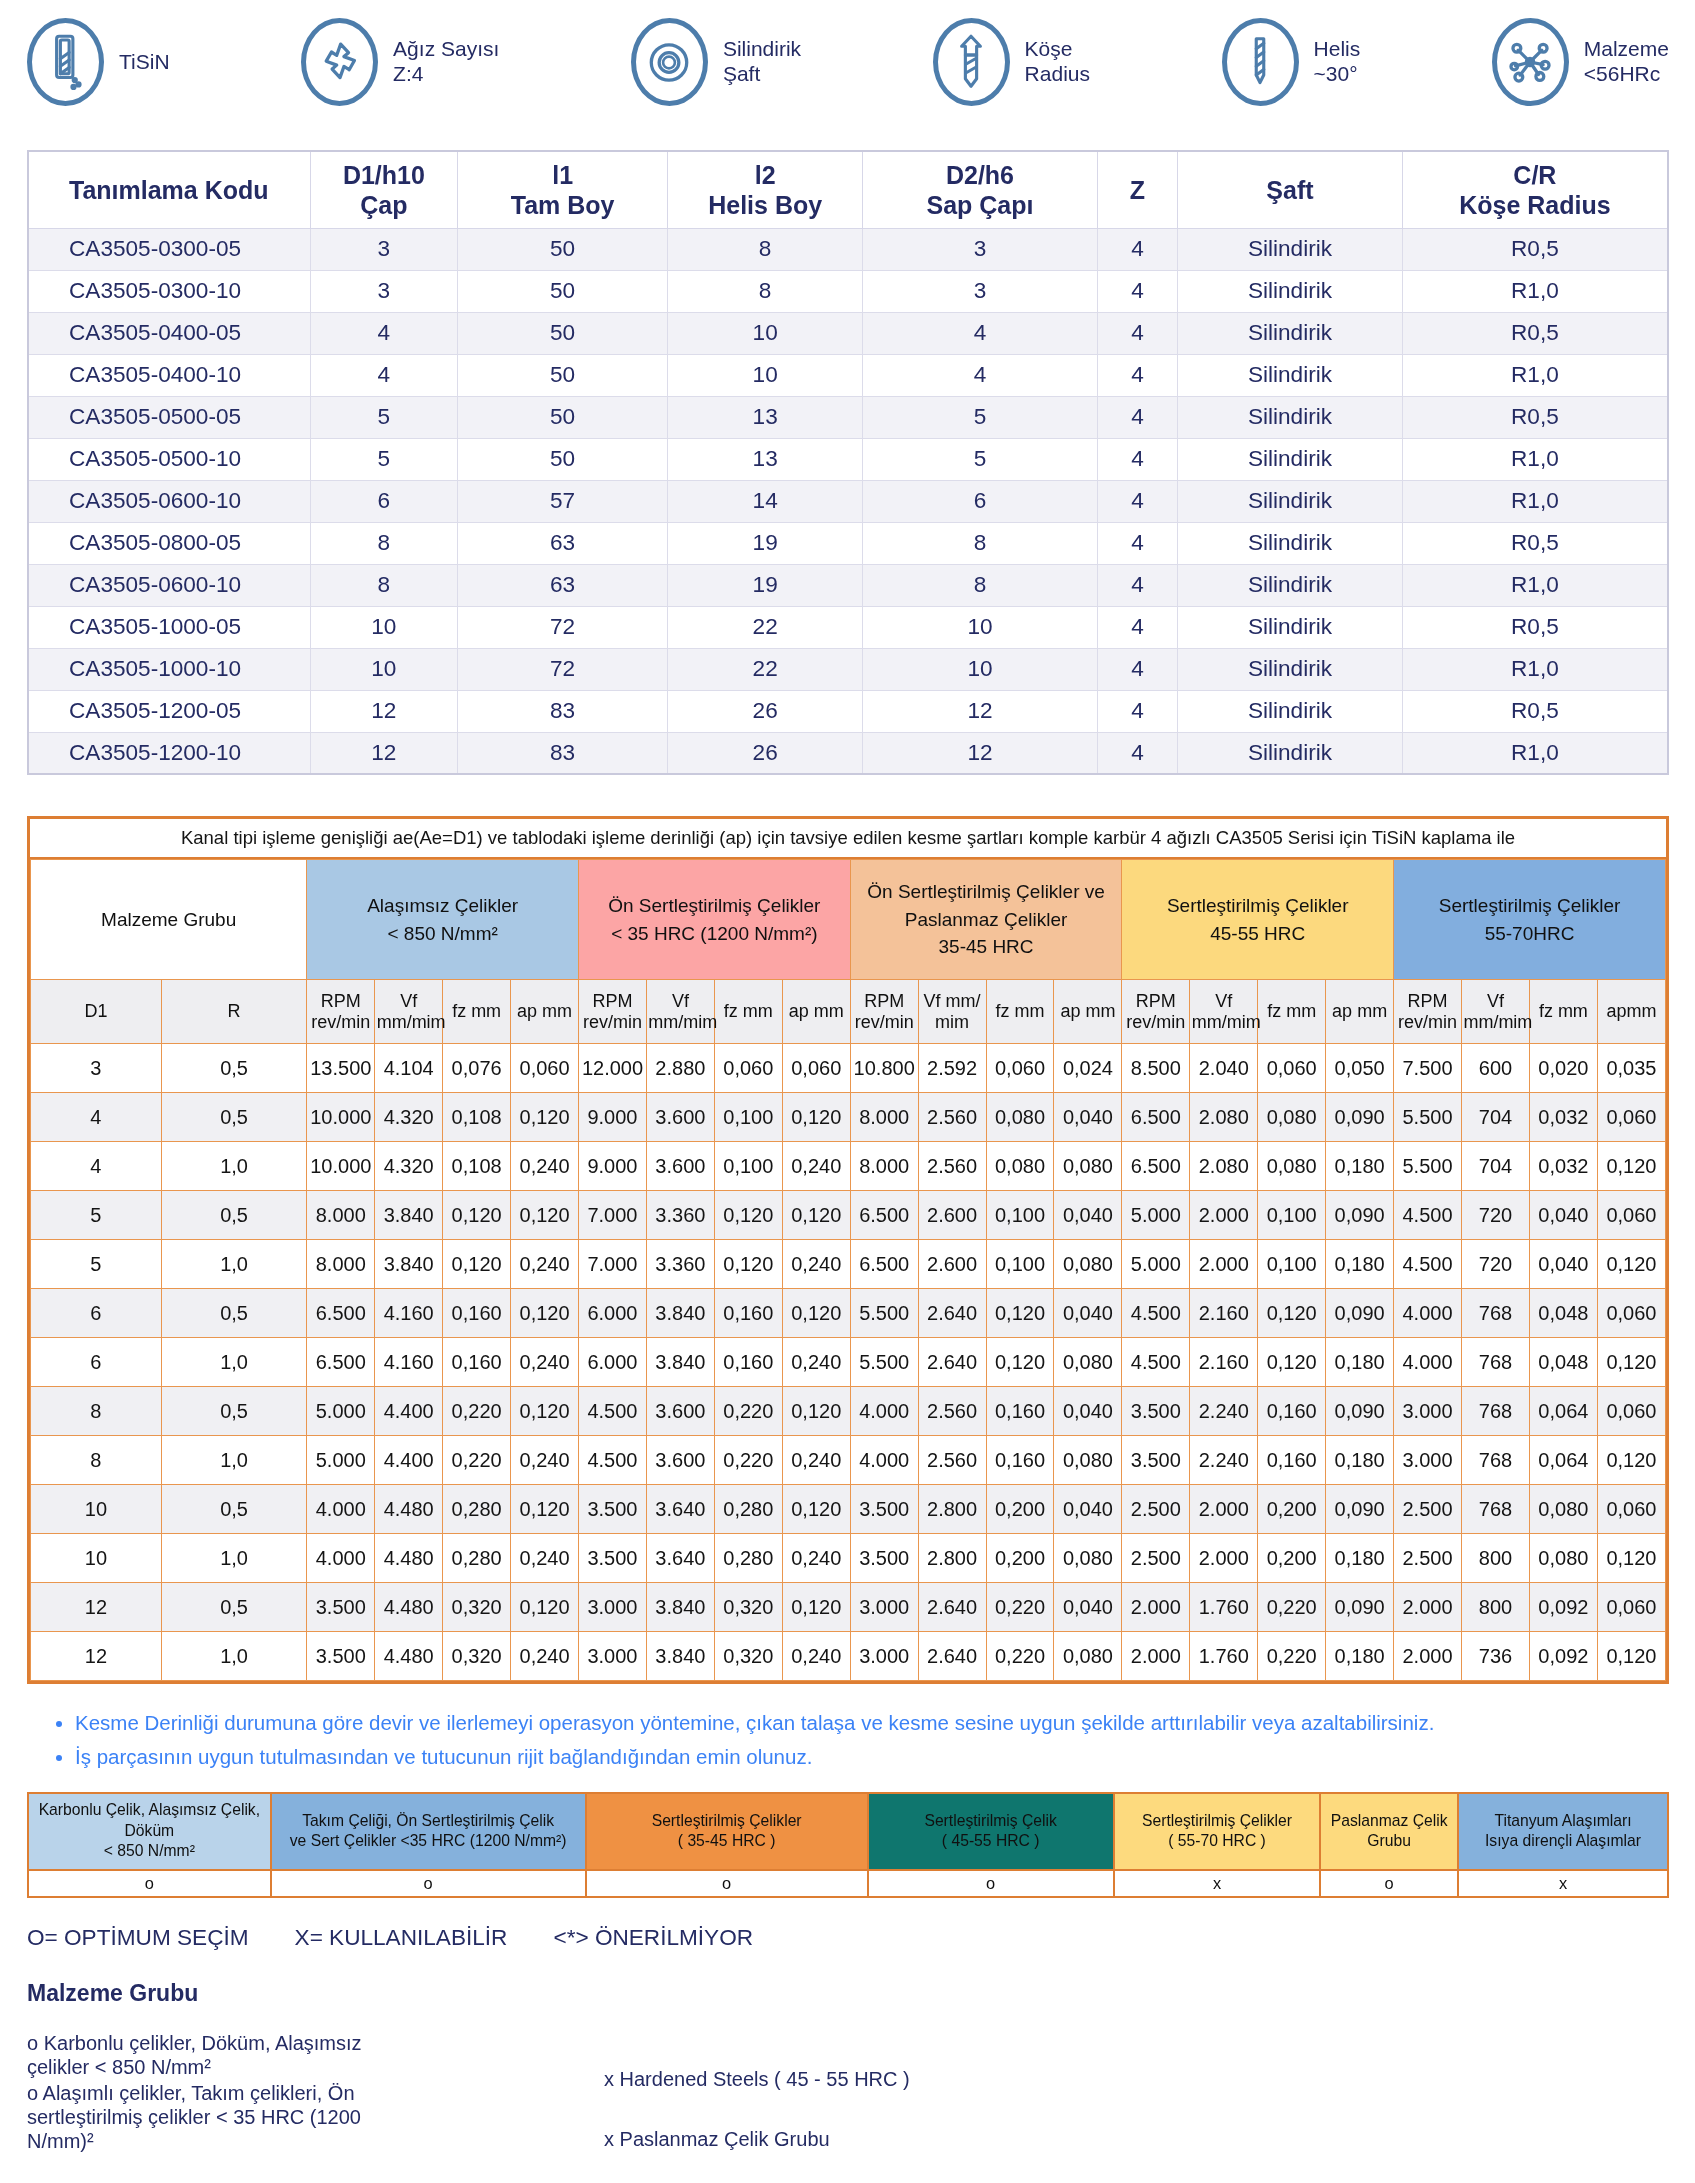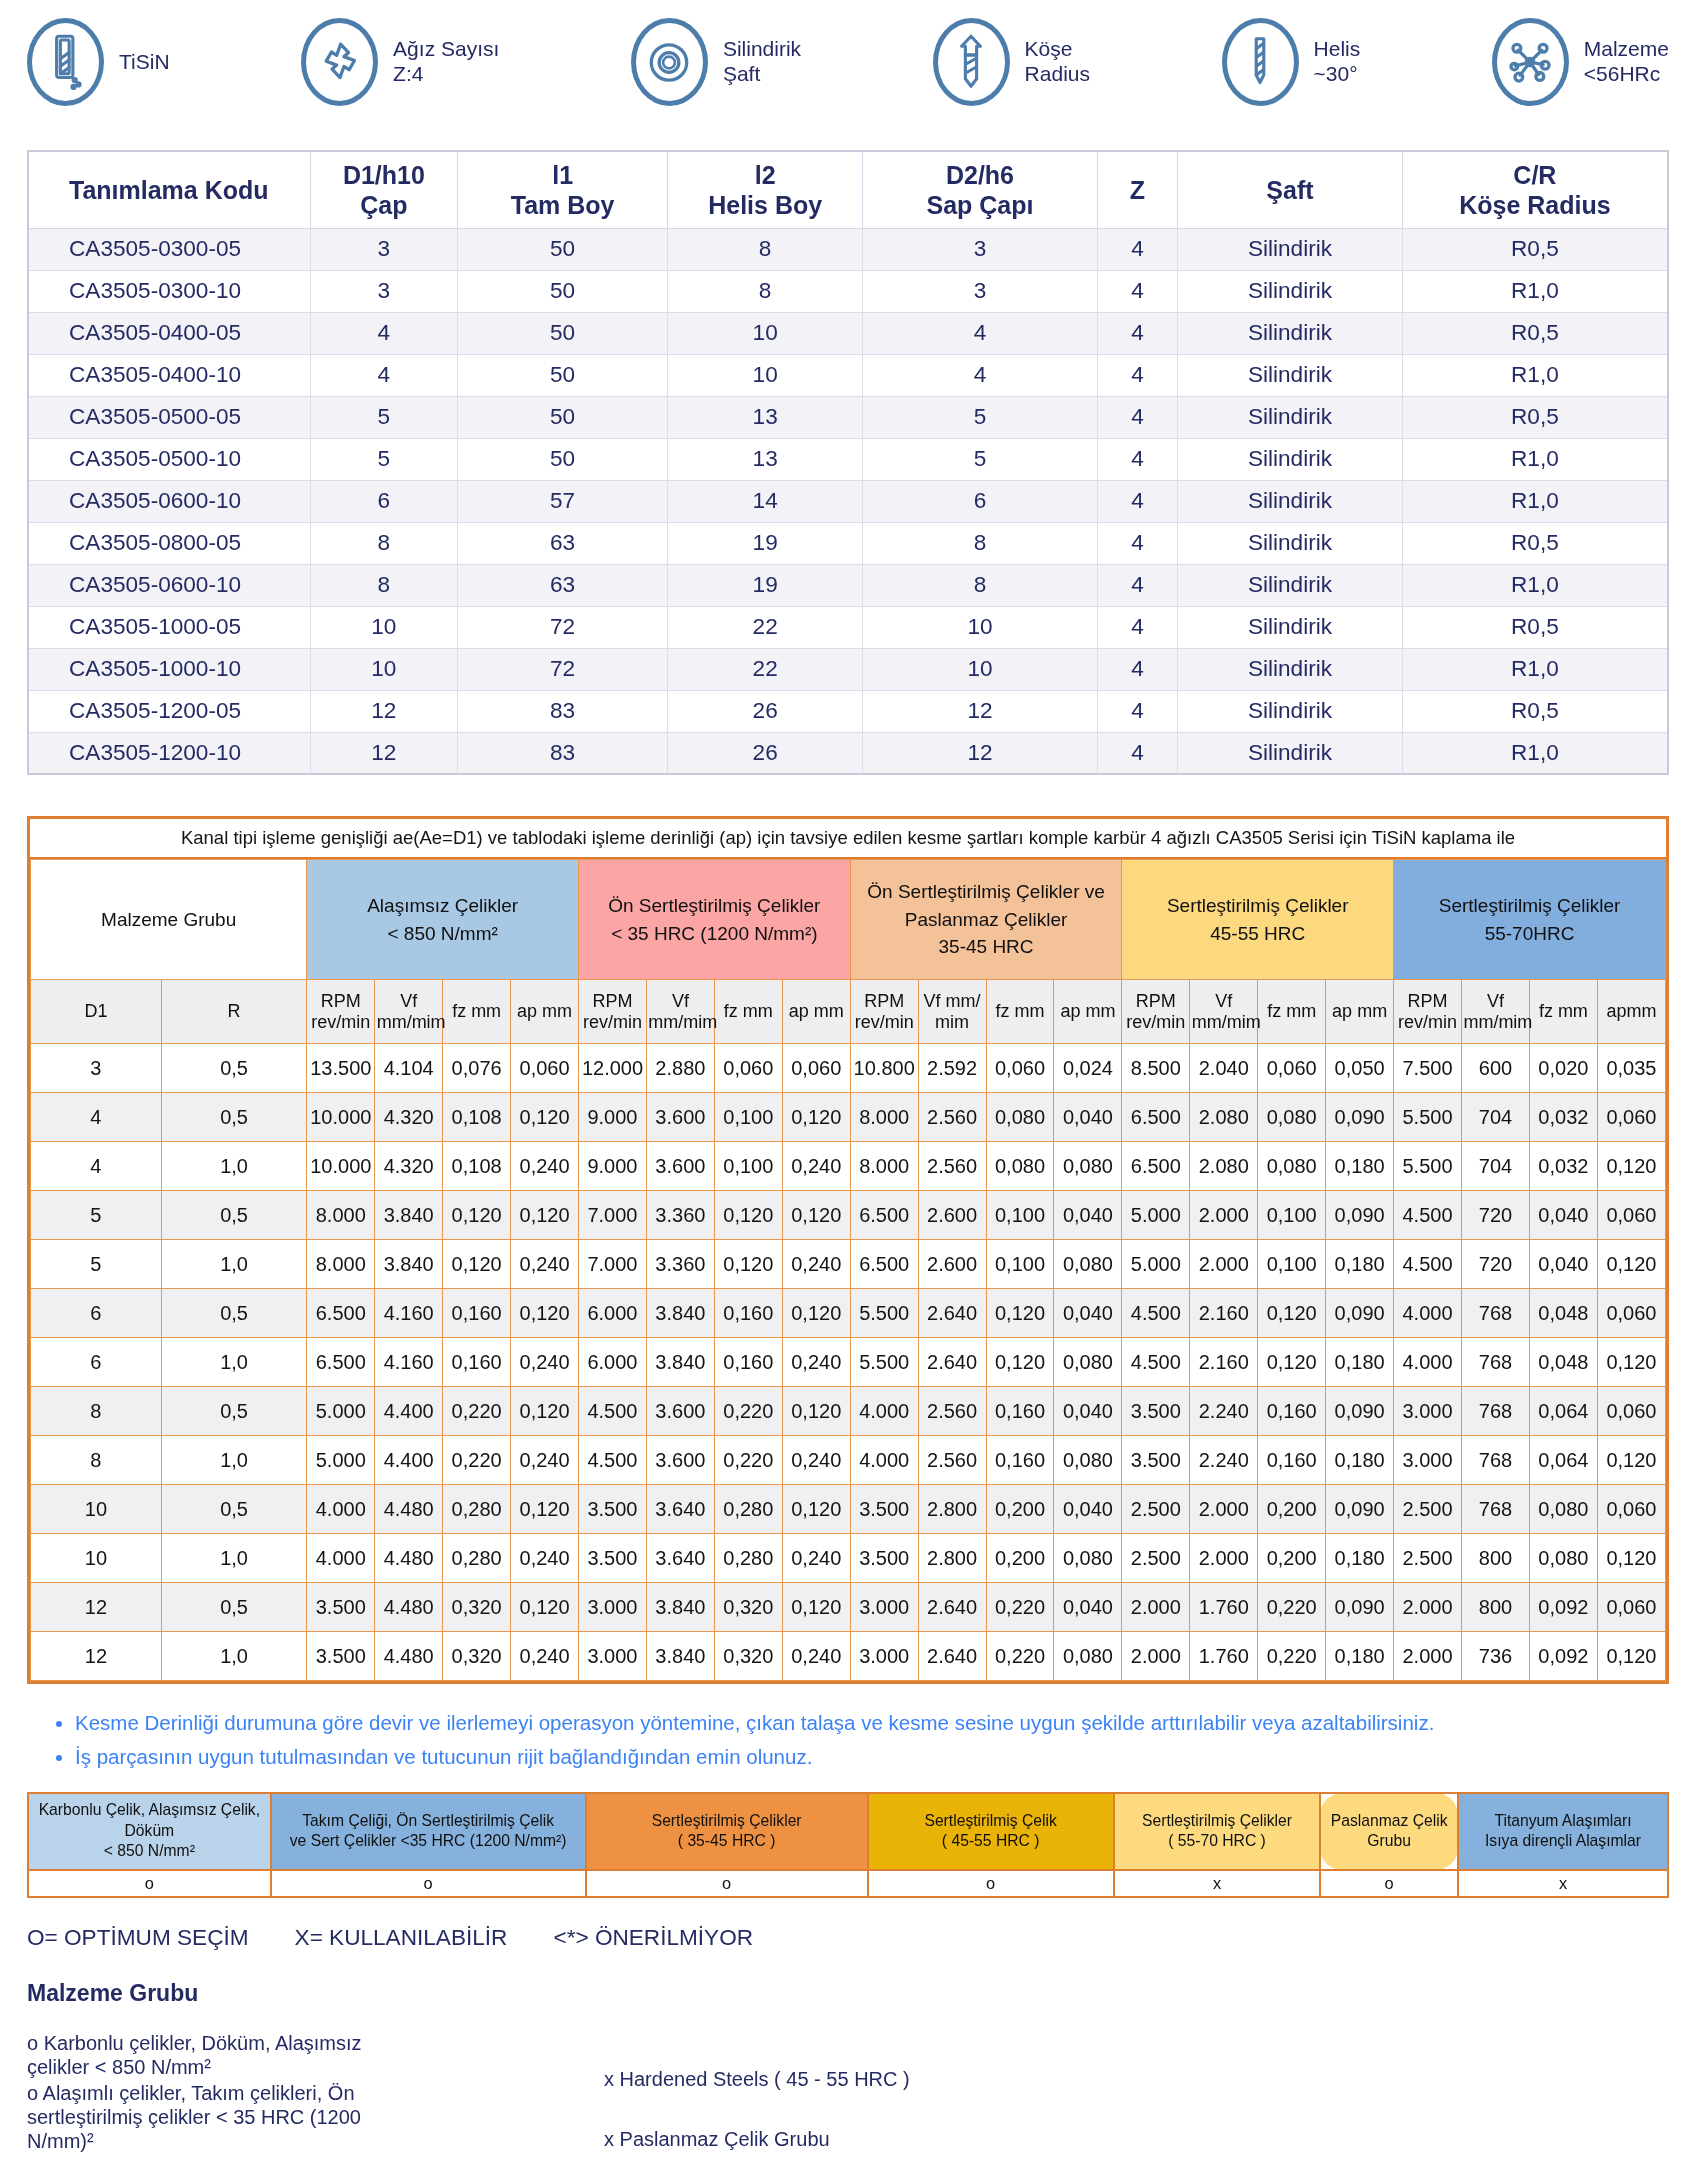--- a/index.html
+++ b/index.html
@@ -736,25 +736,25 @@
   <table class="legend">
     <thead>
       <tr>
           <th style="background: rgb(185, 211, 234); width: 14.8%;">Karbonlu Çelik, Alaşımsız Çelik,
 Döküm
 &lt; 850 N/mm²</th>
           <th style="background: rgb(133, 177, 220); width: 19.2%;">Takım Çeliği, Ön Sertleştirilmiş Çelik
 ve Sert Çelikler &lt;35 HRC (1200 N/mm²)</th>
           <th style="background: rgb(239, 145, 67); width: 17.2%;">Sertleştirilmiş Çelikler
 ( 35-45 HRC )</th>
-          <th style="background: #eab308; width: 15%;">Sertleştirilmiş Çelik
+          <th style="background: #0f766e; width: 15%;">Sertleştirilmiş Çelik
 ( 45-55 HRC )</th>
           <th style="background: rgb(253, 218, 126); width: 12.6%;">Sertleştirilmiş Çelikler
 ( 55-70 HRC )</th>
-          <th style="background: rgb(253, 218, 126); width: 8.4%; border-radius: 22px;">Paslanmaz Çelik
+          <th style="background: rgb(253, 218, 126); width: 8.4%;">Paslanmaz Çelik
 Grubu</th>
           <th style="background: rgb(133, 177, 220); width: 12.8%;">Titanyum Alaşımları
 Isıya dirençli Alaşımlar</th>
         </tr>
     </thead>
     <tbody>
       <tr>
           <td>o</td>
           <td>o</td>
           <td>o</td>

